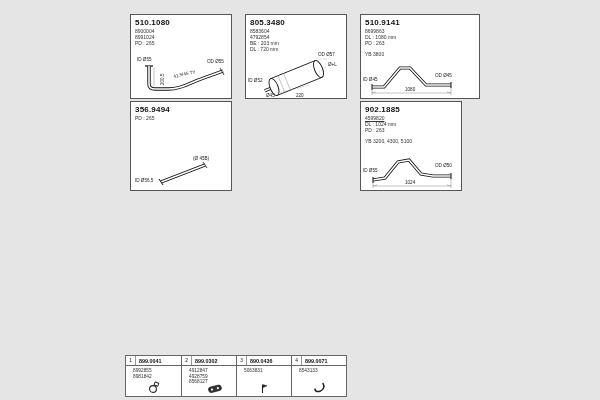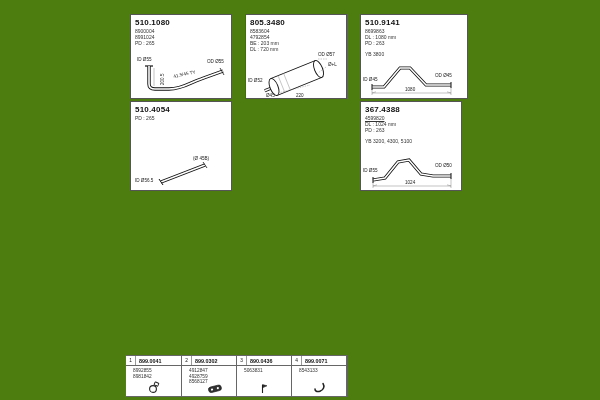--- a/index.html
+++ b/index.html
@@ -1,16 +1,16 @@
 <!DOCTYPE html>
 <html><head>
 <meta charset="utf-8">
 <style>
   html,body{margin:0;padding:0;background:#fff;}
-  .page{position:relative;width:600px;height:400px;background:#4d7c0f;overflow:hidden;
+  .page{position:relative;width:600px;height:400px;background:#e5e5e5;overflow:hidden;
         font-family:"Liberation Sans",sans-serif;color:#111;}
   .panel{position:absolute;border:1px solid #555;background:#fff;box-sizing:border-box;}
   .pn{font-weight:bold;font-size:8px;line-height:9px;margin:3px 0 1px 4px;letter-spacing:.2px;}
   .ref{font-size:5px;line-height:6px;margin-left:4px;color:#333;}
   .ref.u{text-decoration:underline;}
   .ref.gap{margin-top:5px;}
   .draw{position:absolute;}
   .lbl{position:absolute;font-size:4.6px;line-height:5px;color:#222;white-space:nowrap;}
   .lbl.vert{transform:rotate(-90deg);transform-origin:left top;}
   .lbl.tilt{transform:rotate(-12deg);transform-origin:left top;}
@@ -74,21 +74,21 @@
         <path d="M30,42 L62,34" fill="none" stroke="#777" stroke-width="0.4" stroke-dasharray="1.5,1"></path>
       </svg>
       <span class="lbl" style="left:0px;top:27px">ID Ø52</span>
       <span class="lbl" style="left:70px;top:1px">OD Ø57</span>
       <span class="lbl" style="left:80px;top:11px">Ø+L</span>
       <span class="lbl" style="left:18px;top:42px">Ø45</span>
       <span class="lbl" style="left:48px;top:42px">220</span>
     </div>
   </div>
 
-  <div class="panel" style="left:360px;top:14px;width:108px;height:85px">
+  <div class="panel" style="left:360px;top:14px;width:120px;height:85px">
     <div class="pn">510.9141</div>
     <div class="ref">8699863</div>
     <div class="ref">DL : 1080 mm</div>
     <div class="ref">PD : 263</div>
     <div class="ref gap">YB 3800</div>
     <div class="draw" style="left:2px;top:44px;width:98px;height:38px">
       <svg width="98" height="38">
         <path d="M9,28 L21,28 L37,9 L47,9 L63,26 L88,26" fill="none" stroke="#111" stroke-width="3.2"></path>
         <path d="M9,28 L21,28 L37,9 L47,9 L63,26 L88,26" fill="none" stroke="#fff" stroke-width="1.5"></path>
         <line x1="9" y1="25" x2="9" y2="31" stroke="#111" stroke-width="1"></line>
@@ -98,36 +98,36 @@
         <line x1="9" y1="34" x2="88" y2="34" stroke="#666" stroke-width="0.4"></line>
         <path d="M9,34 l4,-1.2 M88,34 l-4,-1.2" stroke="#666" stroke-width="0.4"></path>
       </svg>
       <span class="lbl" style="left:0px;top:18px">ID Ø45</span>
       <span class="lbl" style="left:72px;top:14px">OD Ø45</span>
       <span class="lbl" style="left:42px;top:28px">1080</span>
     </div>
   </div>
 
   <div class="panel" style="left:130px;top:101px;width:102px;height:90px">
-    <div class="pn">510.4054</div>
+    <div class="pn">356.9494</div>
     <div class="ref">PD : 265</div>
     <div class="draw" style="left:2px;top:50px;width:98px;height:38px">
       <svg width="98" height="38">
         <line x1="28" y1="30" x2="72" y2="13" stroke="#111" stroke-width="3.4"></line>
         <line x1="28" y1="30" x2="72" y2="13" stroke="#fff" stroke-width="1.4"></line>
         <line x1="26" y1="27" x2="30" y2="33" stroke="#111" stroke-width="1"></line>
         <line x1="70" y1="10" x2="74" y2="16" stroke="#111" stroke-width="0.8"></line>
       </svg>
       <span class="lbl" style="left:2px;top:26px">ID Ø56.5</span>
       <span class="lbl" style="left:60px;top:4px">(Ø 45B)</span>
     </div>
   </div>
 
   <div class="panel" style="left:360px;top:101px;width:102px;height:90px">
-    <div class="pn">367.4388</div>
+    <div class="pn">902.1885</div>
     <div class="ref u">4599820</div>
     <div class="ref">DL : 1024 mm</div>
     <div class="ref">PD : 263</div>
     <div class="ref gap">YB 3200, 4300, 5100</div>
     <div class="draw" style="left:2px;top:46px;width:98px;height:42px">
       <svg width="98" height="42">
         <path d="M10,32 L22,30 L35,14 L46,12 L58,26 L70,28 L88,28" fill="none" stroke="#111" stroke-width="3.2"></path>
         <path d="M10,32 L22,30 L35,14 L46,12 L58,26 L70,28 L88,28" fill="none" stroke="#fff" stroke-width="1.5"></path>
         <line x1="10" y1="29" x2="10" y2="35" stroke="#111" stroke-width="1"></line>
         <line x1="88" y1="25" x2="88" y2="31" stroke="#111" stroke-width="1"></line>

